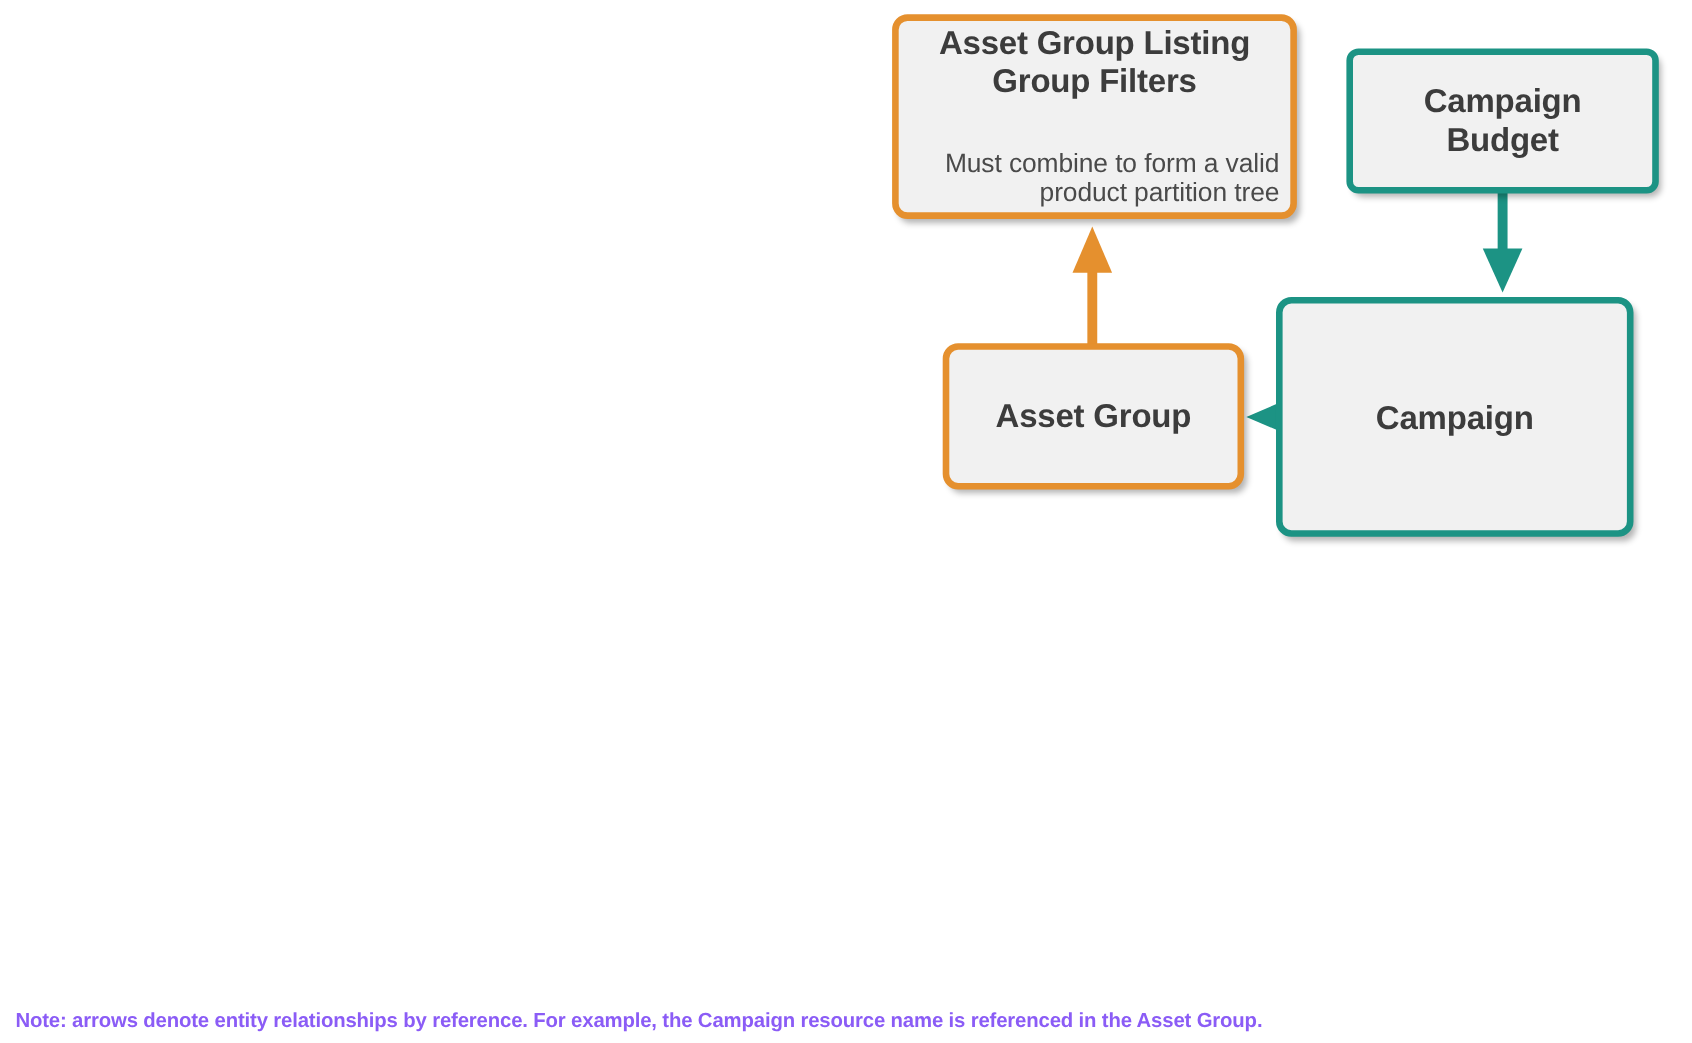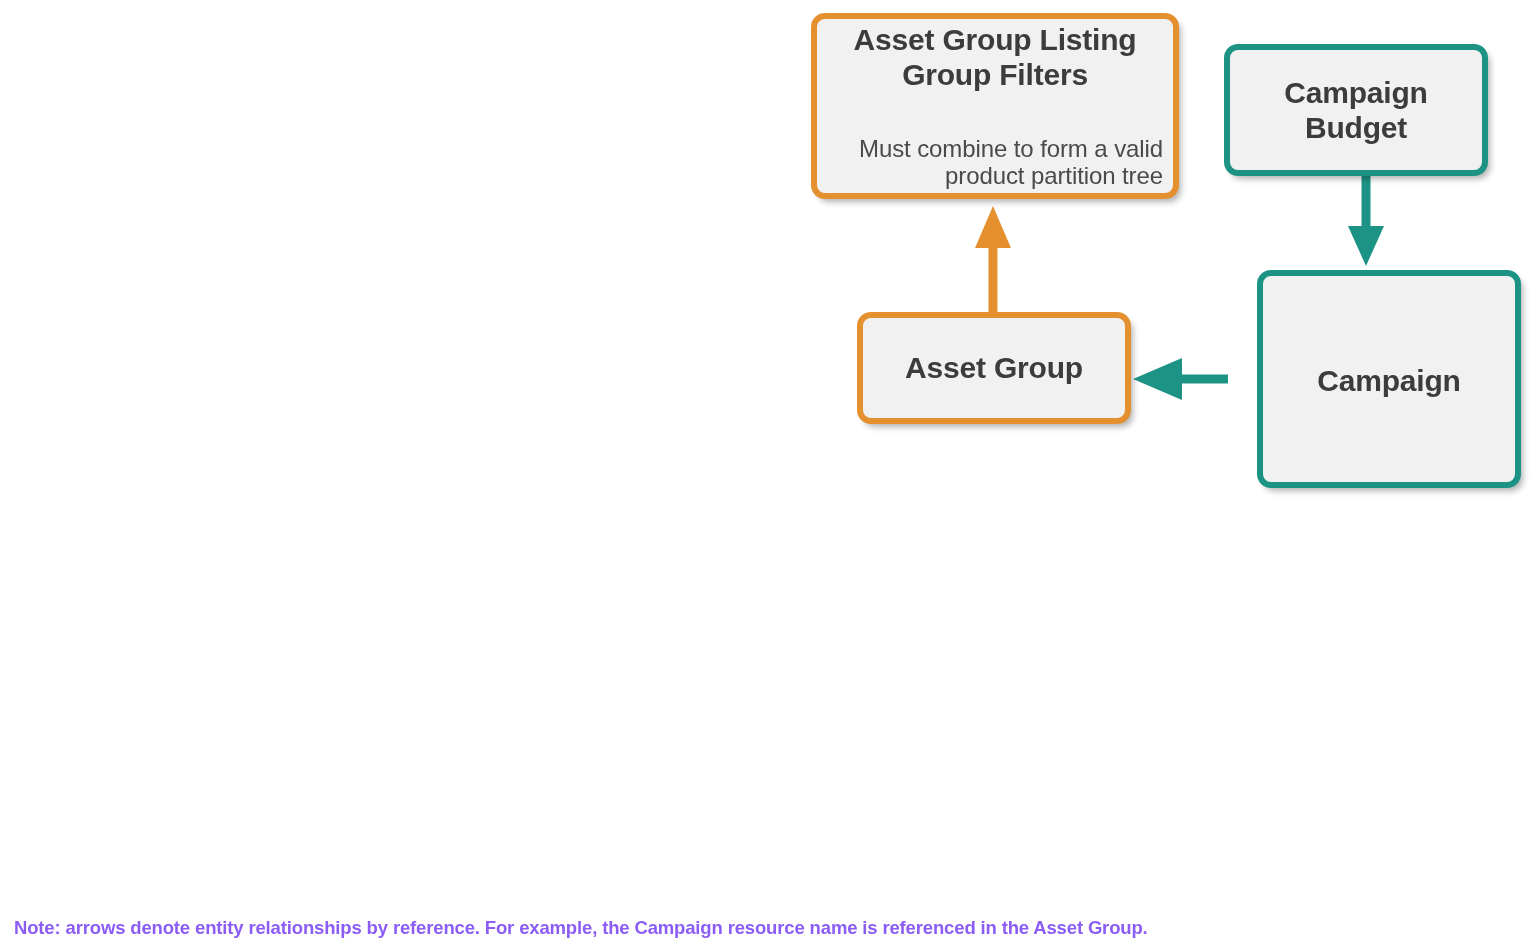--- a/index.html
+++ b/index.html
@@ -72,29 +72,29 @@
     text-align: right;
   }
 
   
   #node-aglgf {
     left: 811px;  top: 13px;
     width: 368px; height: 186px;
   }
   #node-campaign-budget {
     left: 1224px; top: 44px;
-    width: 264px; height: 132px;
+    width: 284px; height: 132px; border-radius: 11px;
   }
   #node-asset-group {
     left: 857px;  top: 312px;
-    width: 274px; height: 112px;
+    width: 274px; height: 133px;
   }
   #node-campaign {
-    left: 1257px; top: 270px;
-    width: 264px; height: 218px;
+    left: 1160px; top: 270px;
+    width: 325px; height: 218px;
   }
   #node-campaign .node-title { margin-top: 4px; }
 
   
   #note {
     position: absolute;
     left: 14px;
     top: 917px;
     z-index: 3;
     font-size: 18.5px;

